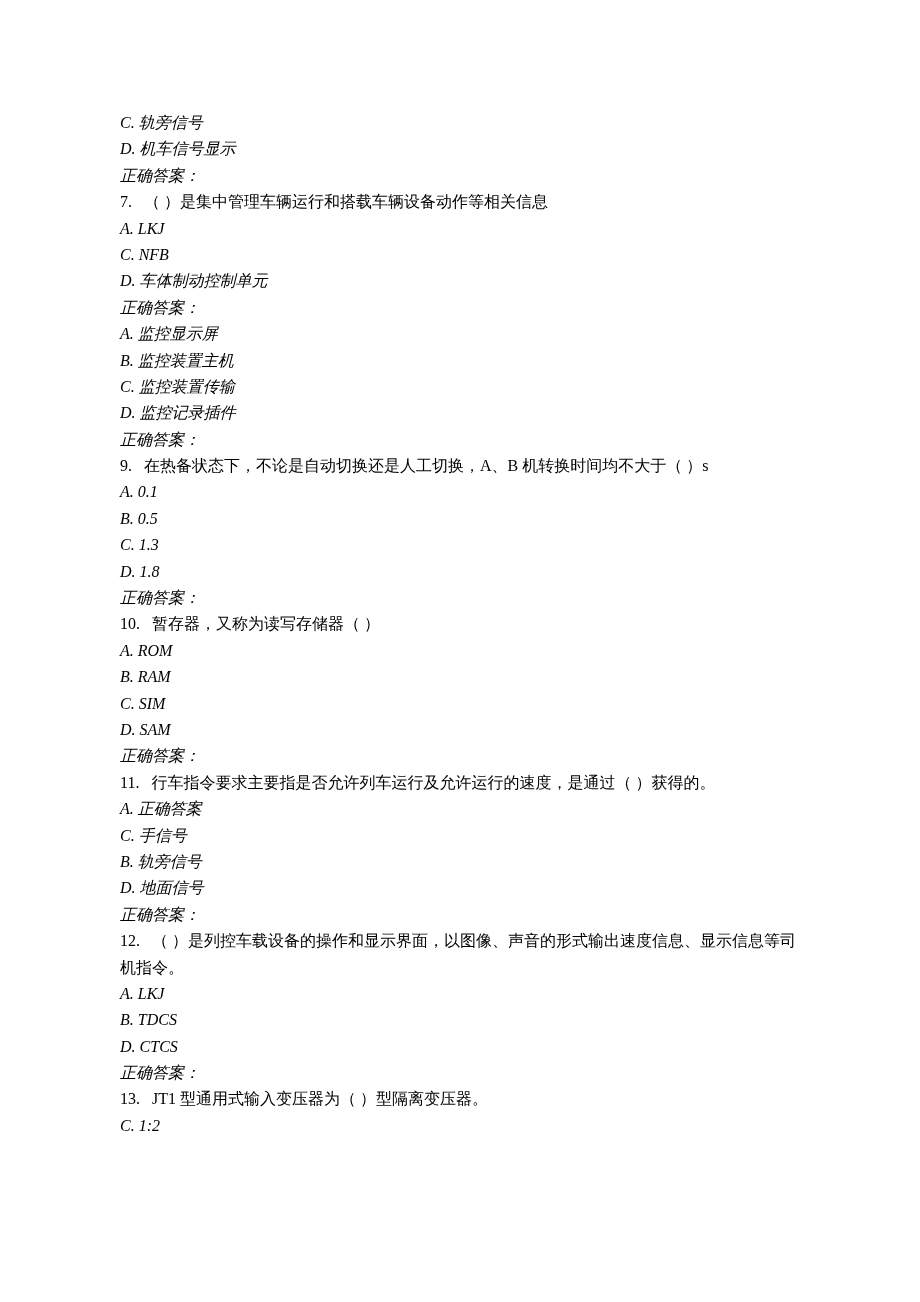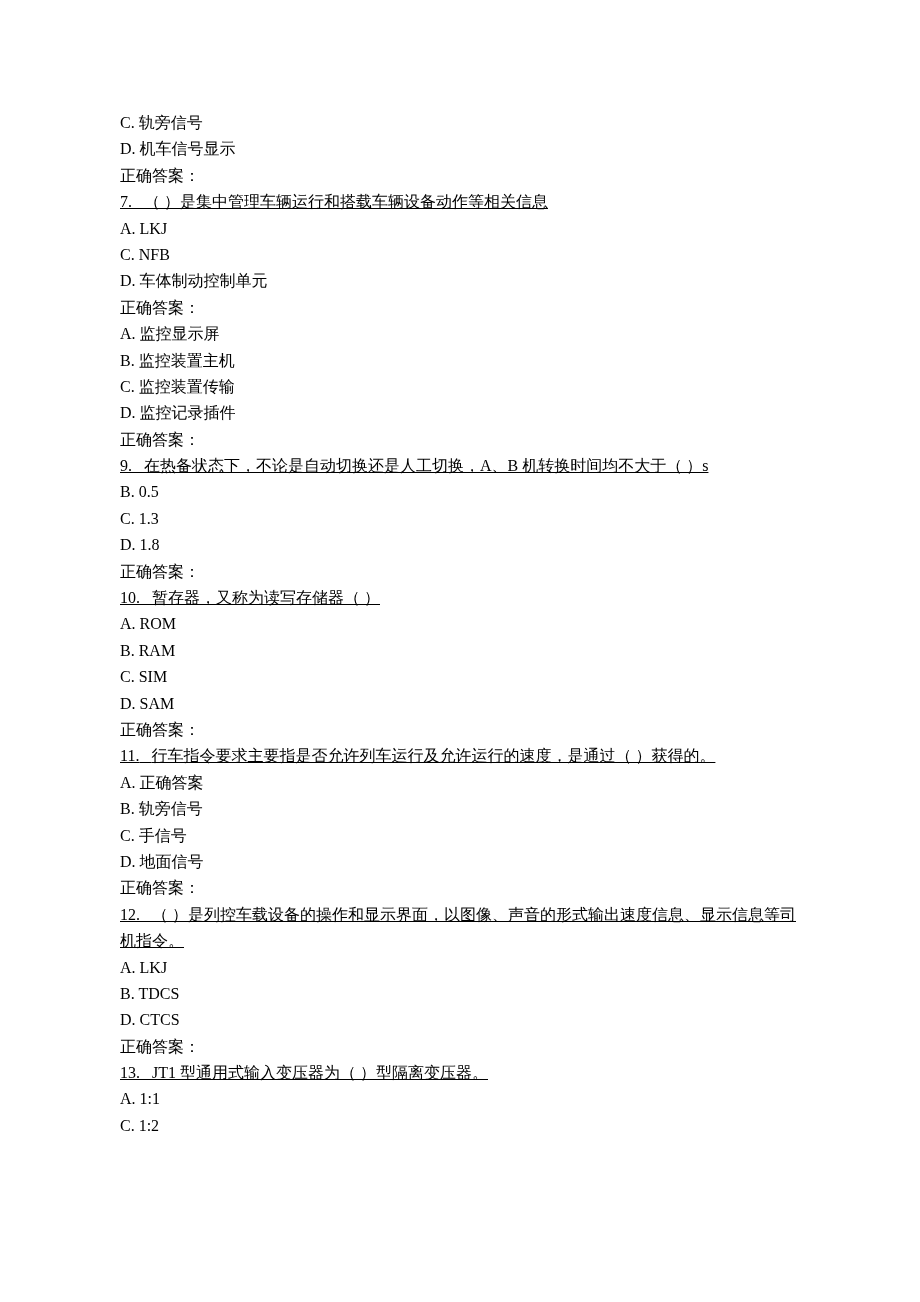--- a/index.html
+++ b/index.html
@@ -11,24 +11,24 @@
       line-height: 1.65;
       color: #000000;
     }
     .page {
       width: 920px;
       padding: 110px 120px 60px 120px;
       box-sizing: border-box;
     }
     .line {
       white-space: normal;
+      font-style: italic;
     }
     .question-line {
       white-space: normal;
-      text-decoration: underline;
     }
   </style>
 </head>
 <body>
 
 <div class="page">
 
   <div class="line">C. 轨旁信号</div>
   <div class="line">D. 机车信号显示</div>
   <div class="line">正确答案：</div>
@@ -43,50 +43,50 @@
 
   <div class="line">A. 监控显示屏</div>
   <div class="line">B. 监控装置主机</div>
   <div class="line">C. 监控装置传输</div>
   <div class="line">D. 监控记录插件</div>
   <div class="line">正确答案：</div>
 
   <div class="question-line">
     <span>9.</span>&nbsp;&nbsp;&nbsp;<span>在热备状态下，不论是自动切换还是人工切换，A、B 机转换时间均不大于（  ）s</span>
   </div>
+  <div class="line">A. 0.1</div>
   <div class="line">B. 0.5</div>
   <div class="line">C. 1.3</div>
   <div class="line">D. 1.8</div>
   <div class="line">正确答案：</div>
 
   <div class="question-line">
     <span>10.</span>&nbsp;&nbsp;&nbsp;<span>暂存器，又称为读写存储器（  ）</span>
   </div>
   <div class="line">A. ROM</div>
   <div class="line">B. RAM</div>
   <div class="line">C. SIM</div>
   <div class="line">D. SAM</div>
   <div class="line">正确答案：</div>
 
   <div class="question-line">
     <span>11.</span>&nbsp;&nbsp;&nbsp;<span>行车指令要求主要指是否允许列车运行及允许运行的速度，是通过（  ）获得的。</span>
   </div>
   <div class="line">A. 正确答案</div>
+  <div class="line">C. 手信号</div>
   <div class="line">B. 轨旁信号</div>
-  <div class="line">C. 手信号</div>
   <div class="line">D. 地面信号</div>
   <div class="line">正确答案：</div>
 
   <div class="question-line">
     <span>12.</span>&nbsp;&nbsp;&nbsp;<span>（  ）是列控车载设备的操作和显示界面，以图像、声音的形式输出速度信息、显示信息等司机指令。</span>
   </div>
   <div class="line">A. LKJ</div>
   <div class="line">B. TDCS</div>
   <div class="line">D. CTCS</div>
   <div class="line">正确答案：</div>
 
   <div class="question-line">
     <span>13.</span>&nbsp;&nbsp;&nbsp;<span>JT1 型通用式输入变压器为（  ）型隔离变压器。</span>
   </div>
-  <div class="line">A. 1:1</div>
   <div class="line">C. 1:2</div>
 
 </div>
 
 </body></html>

